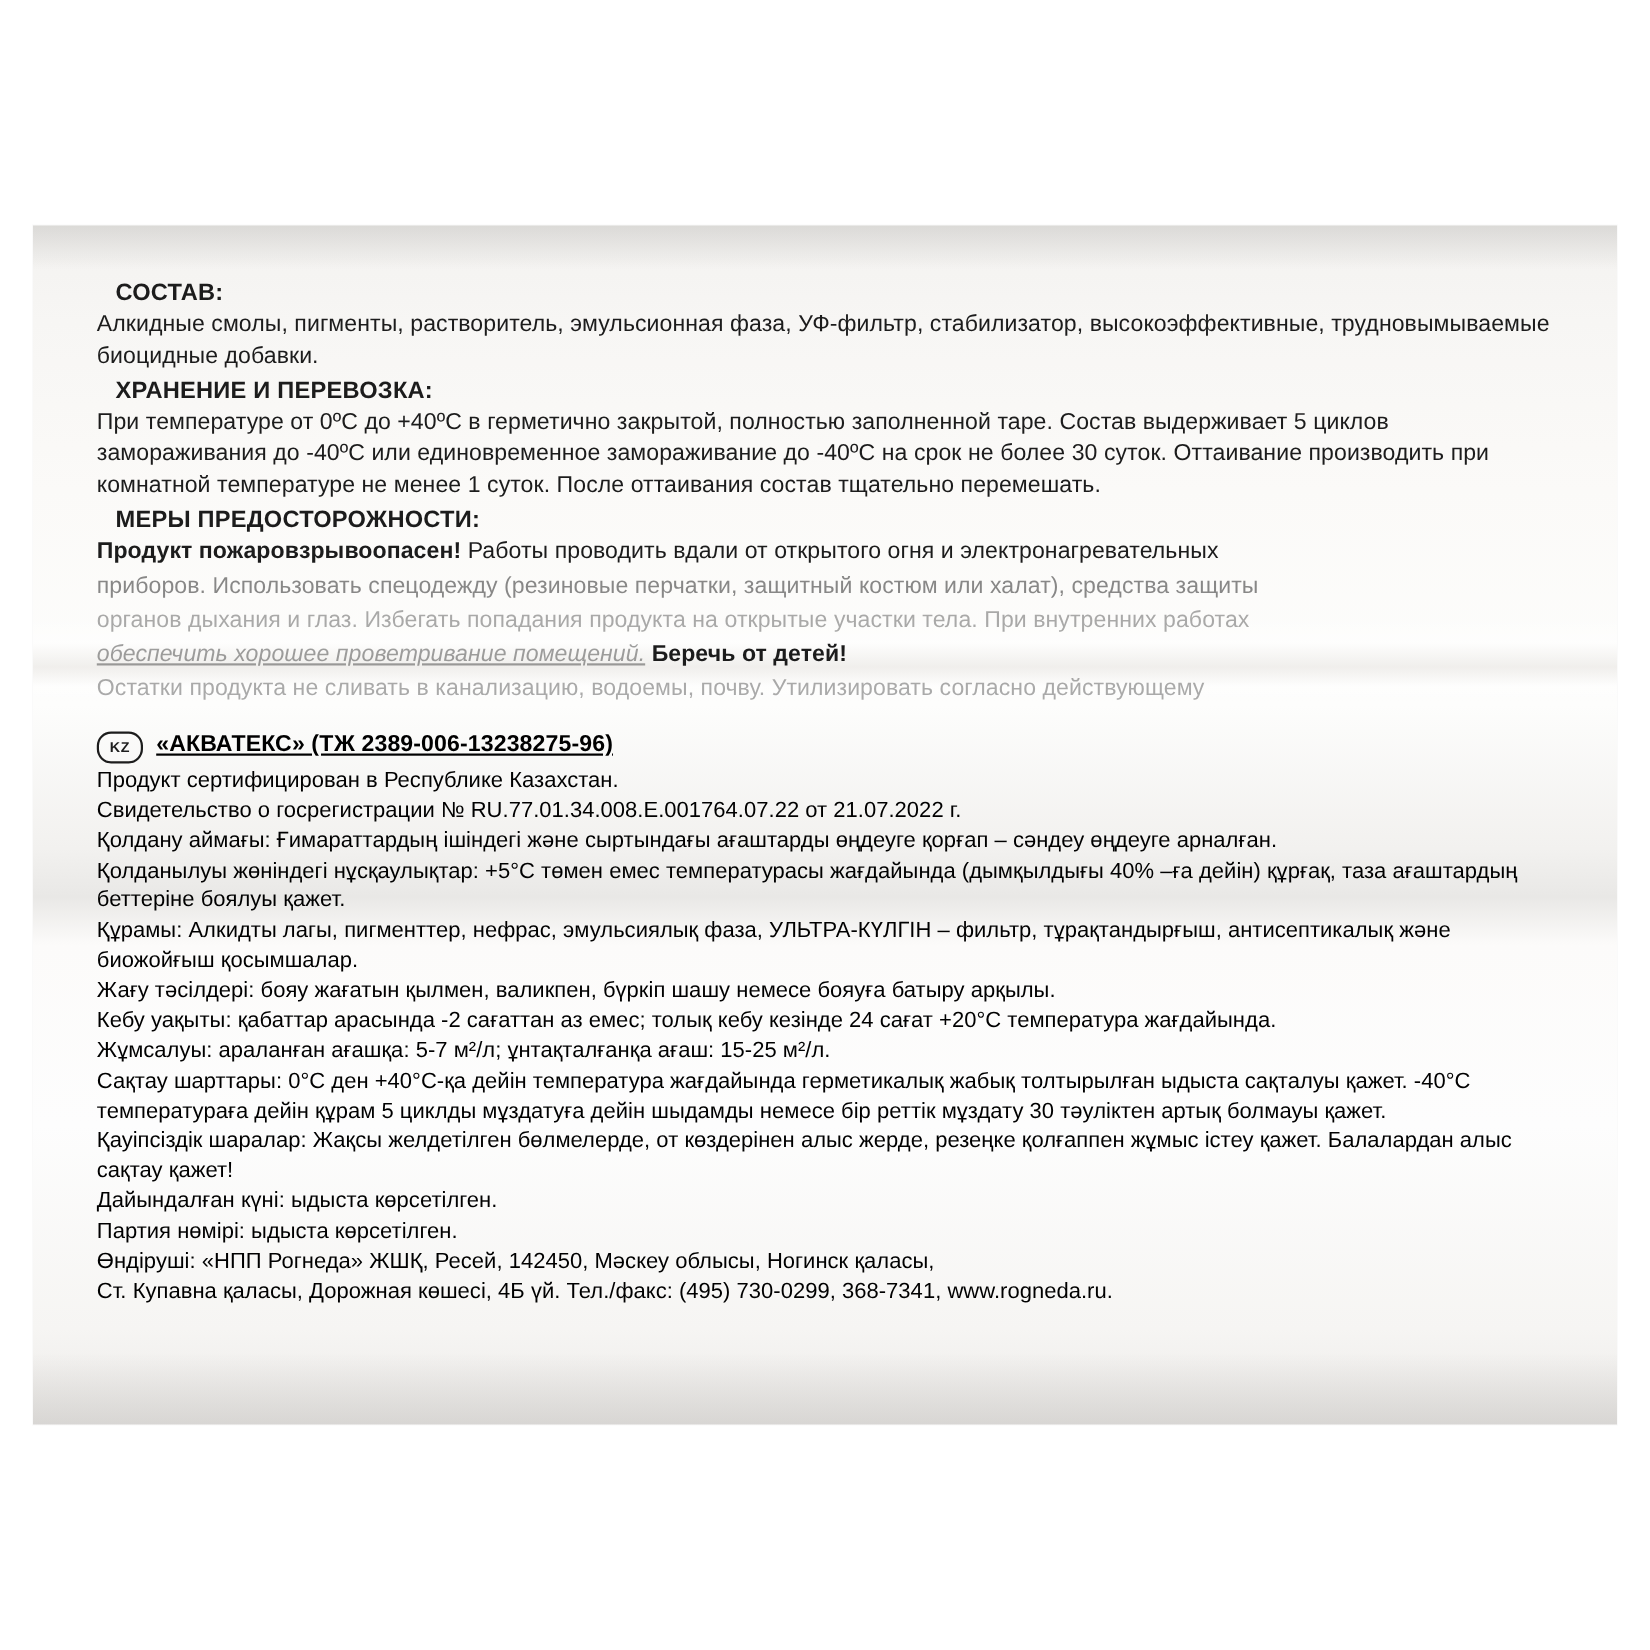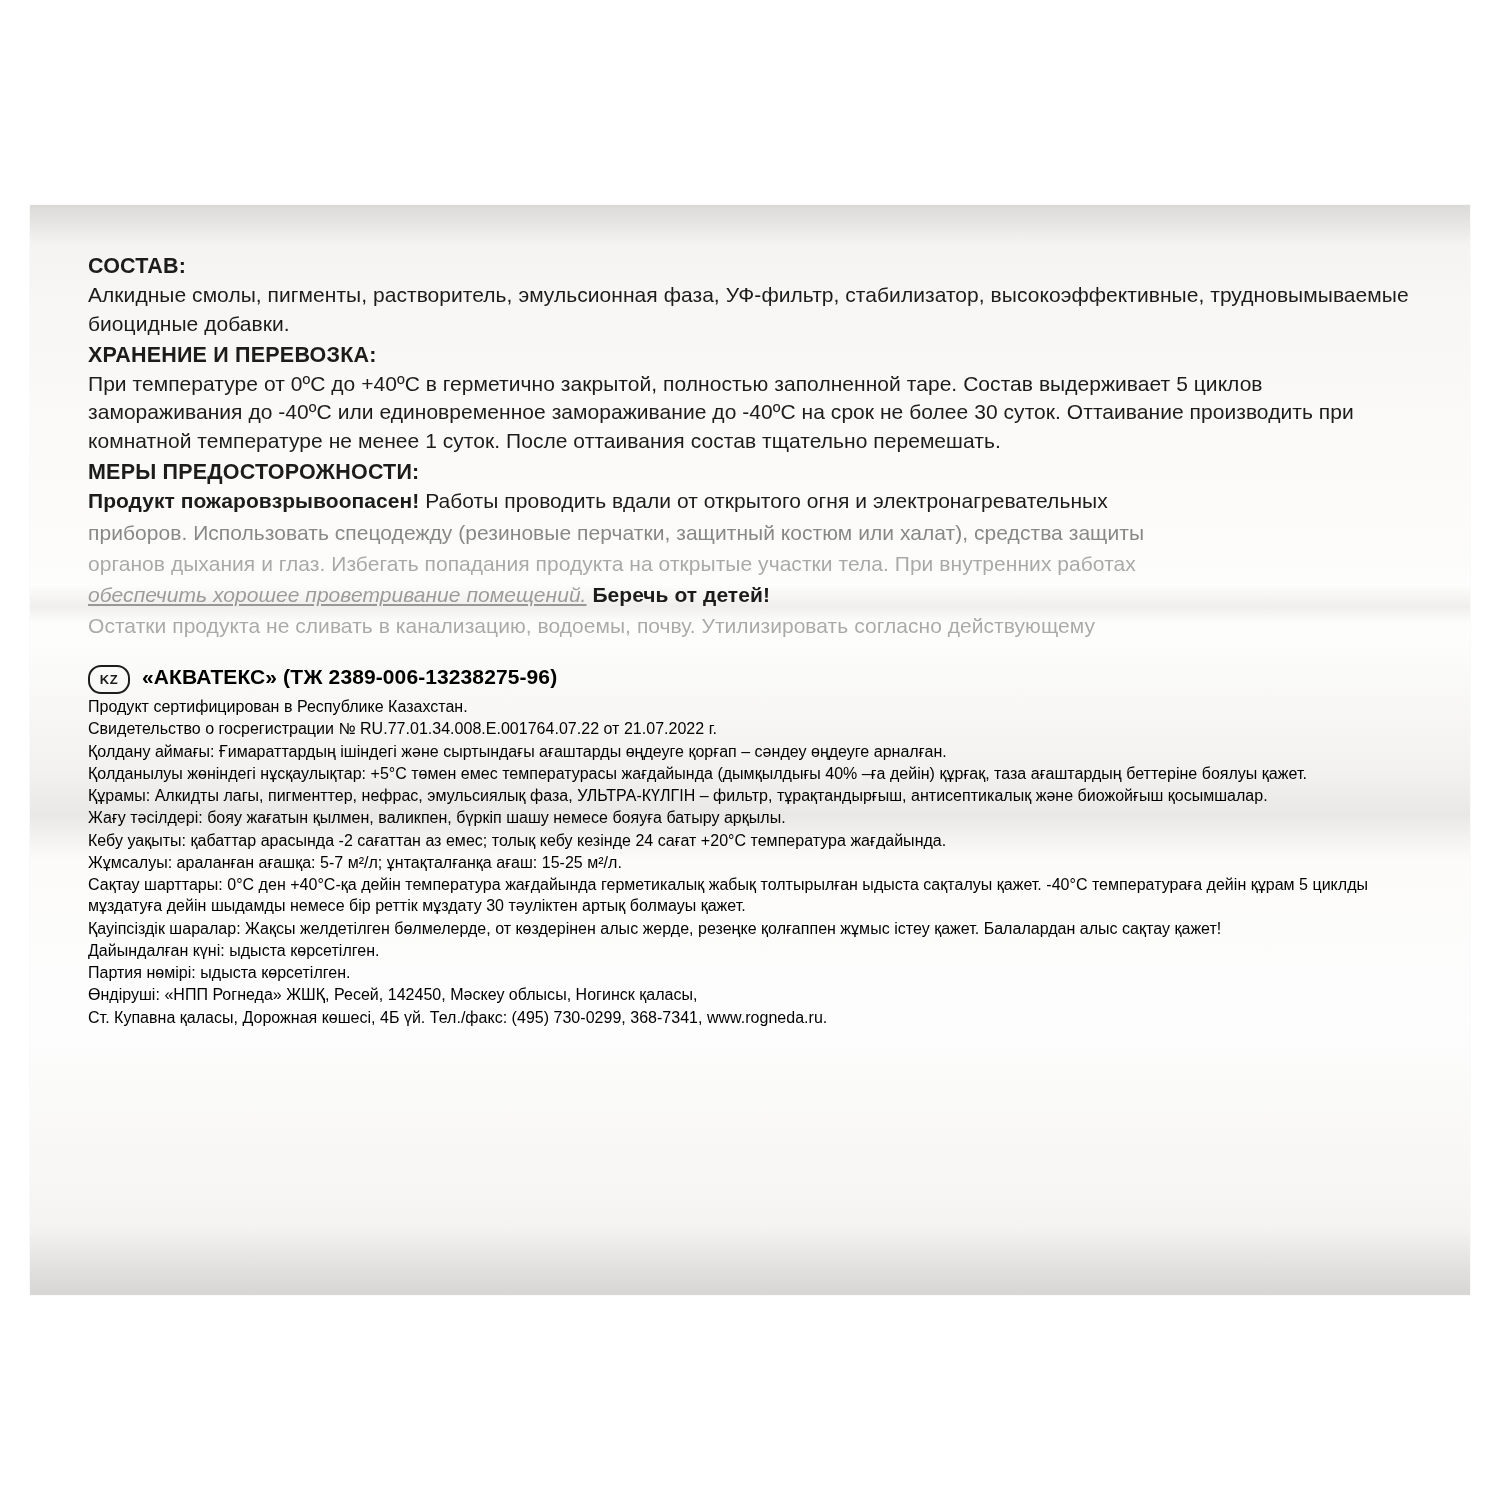--- a/index.html
+++ b/index.html
@@ -71,21 +71,21 @@
     top: 252px;
     width: 1330px;
     color: #1c1c1c;
   }
 
   .sec-head {
     font-size: 21.5px;
     font-weight: bold;
     letter-spacing: 0.2px;
     line-height: 1.32;
-    margin: 0 0 1px 0;
+    margin: 0 0 1px 17px;
   }
   .para {
     font-size: 21px;
     line-height: 1.345;
     margin: 0 0 3px 0;
     letter-spacing: 0.05px;
   }
   .para b { font-weight: bold; }
 
   
@@ -116,23 +116,24 @@
     font-size: 13px;
     font-weight: bold;
     letter-spacing: 0.5px;
     color: #1d1d1d;
     flex: 0 0 auto;
   }
   .kz-title {
     font-size: 21px;
     font-weight: bold;
     letter-spacing: 0.1px;
+    text-decoration: underline;
   }
   .kz-line {
-    font-size: 16px;
+    font-size: 20px;
     line-height: 1.33;
     margin: 0 0 1px 0;
     letter-spacing: 0.02px;
   }
   .kz-line b { font-weight: normal; }
 </style>
 </head>
 <body>
 
 <div id="page">

